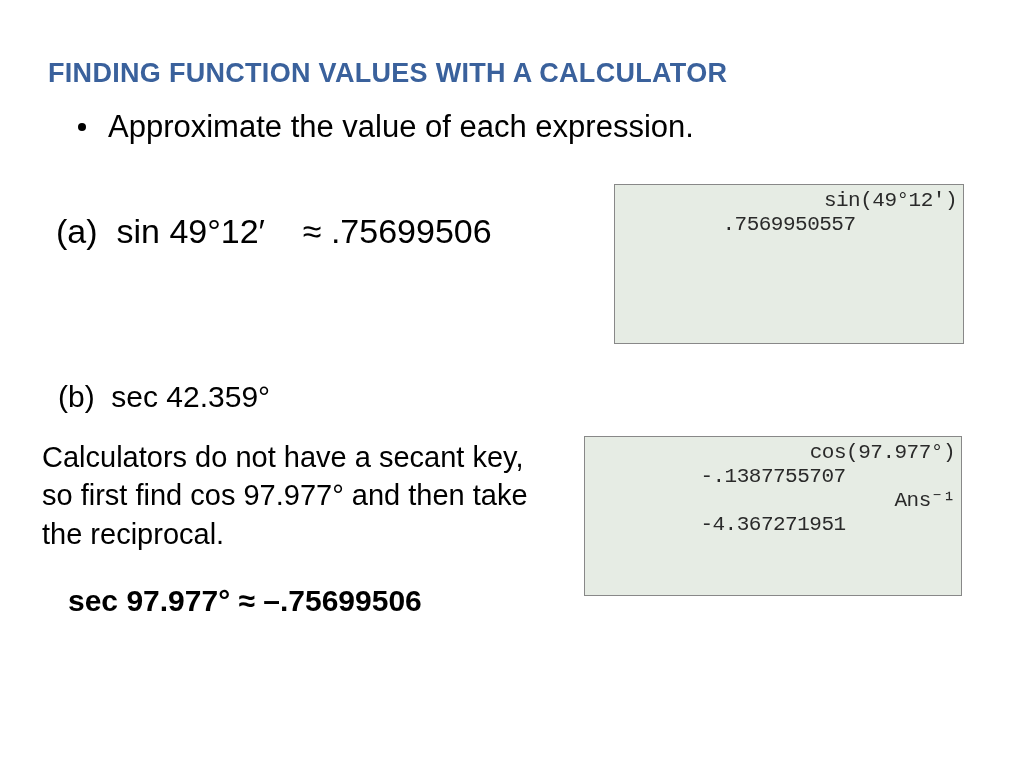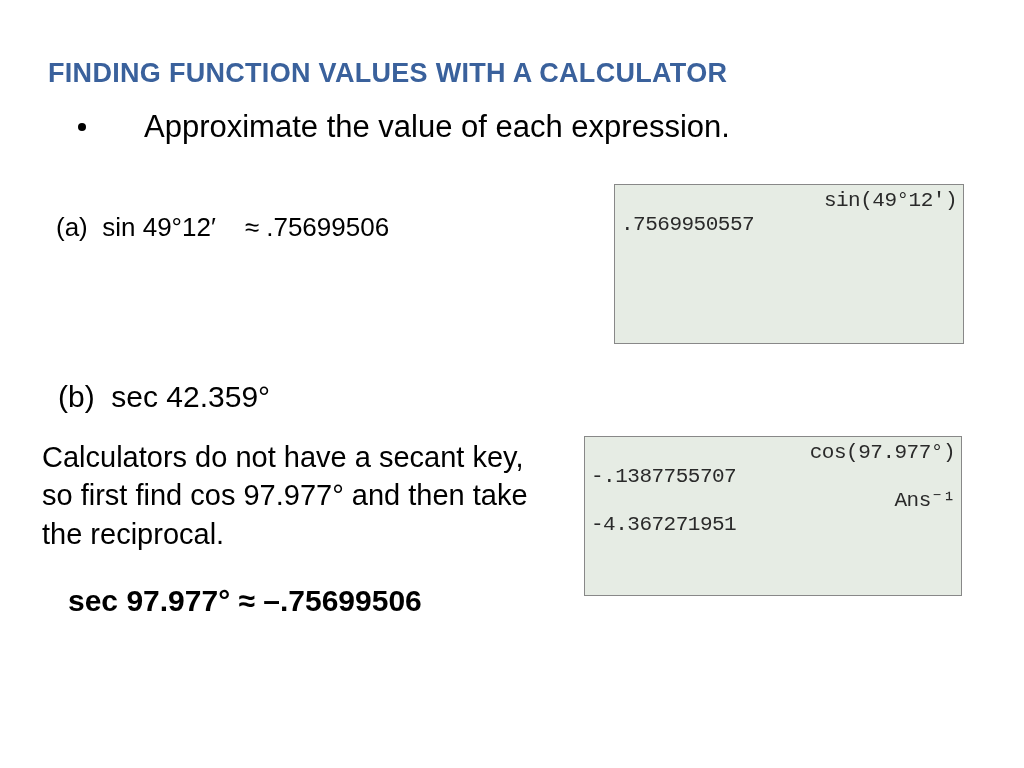--- a/index.html
+++ b/index.html
@@ -23,39 +23,38 @@
     font-weight: bold;
     font-size: 27px;
     letter-spacing: 0.3px;
     margin-bottom: 20px;
   }
   .bullet-row {
     display: flex;
     align-items: center;
     margin-left: 30px;
     margin-bottom: 34px;
-    gap: 36px;
   }
   .bullet-dot {
     width: 8px;
     height: 8px;
     background: #000;
     border-radius: 50%;
     margin-right: 22px;
     flex-shrink: 0;
   }
   .bullet-text {
     font-size: 31px;
     color: #000;
   }
   .item-a {
     position: absolute;
     left: 56px;
     top: 212px;
-    font-size: 26px;
+    font-size: 34px;
     color: #000;
     font-family: Arial, Helvetica, sans-serif;
   }
   .item-b {
     position: absolute;
     left: 58px;
     top: 380px;
     font-size: 30px;
     color: #000;
   }
@@ -93,21 +92,21 @@
     top: 184px;
     width: 350px;
     height: 160px;
   }
   .calc-b {
     left: 584px;
     top: 436px;
     width: 378px;
     height: 160px;
   }
-  .calc .rline { text-align: left; }
+  .calc .rline { text-align: center; }
   .calc .lline { text-align: right; }
 </style>
 </head>
 <body>
 
 <div class="slide">
 
   <div class="title">FINDING FUNCTION VALUES WITH A CALCULATOR</div>
 
   <div class="bullet-row">

